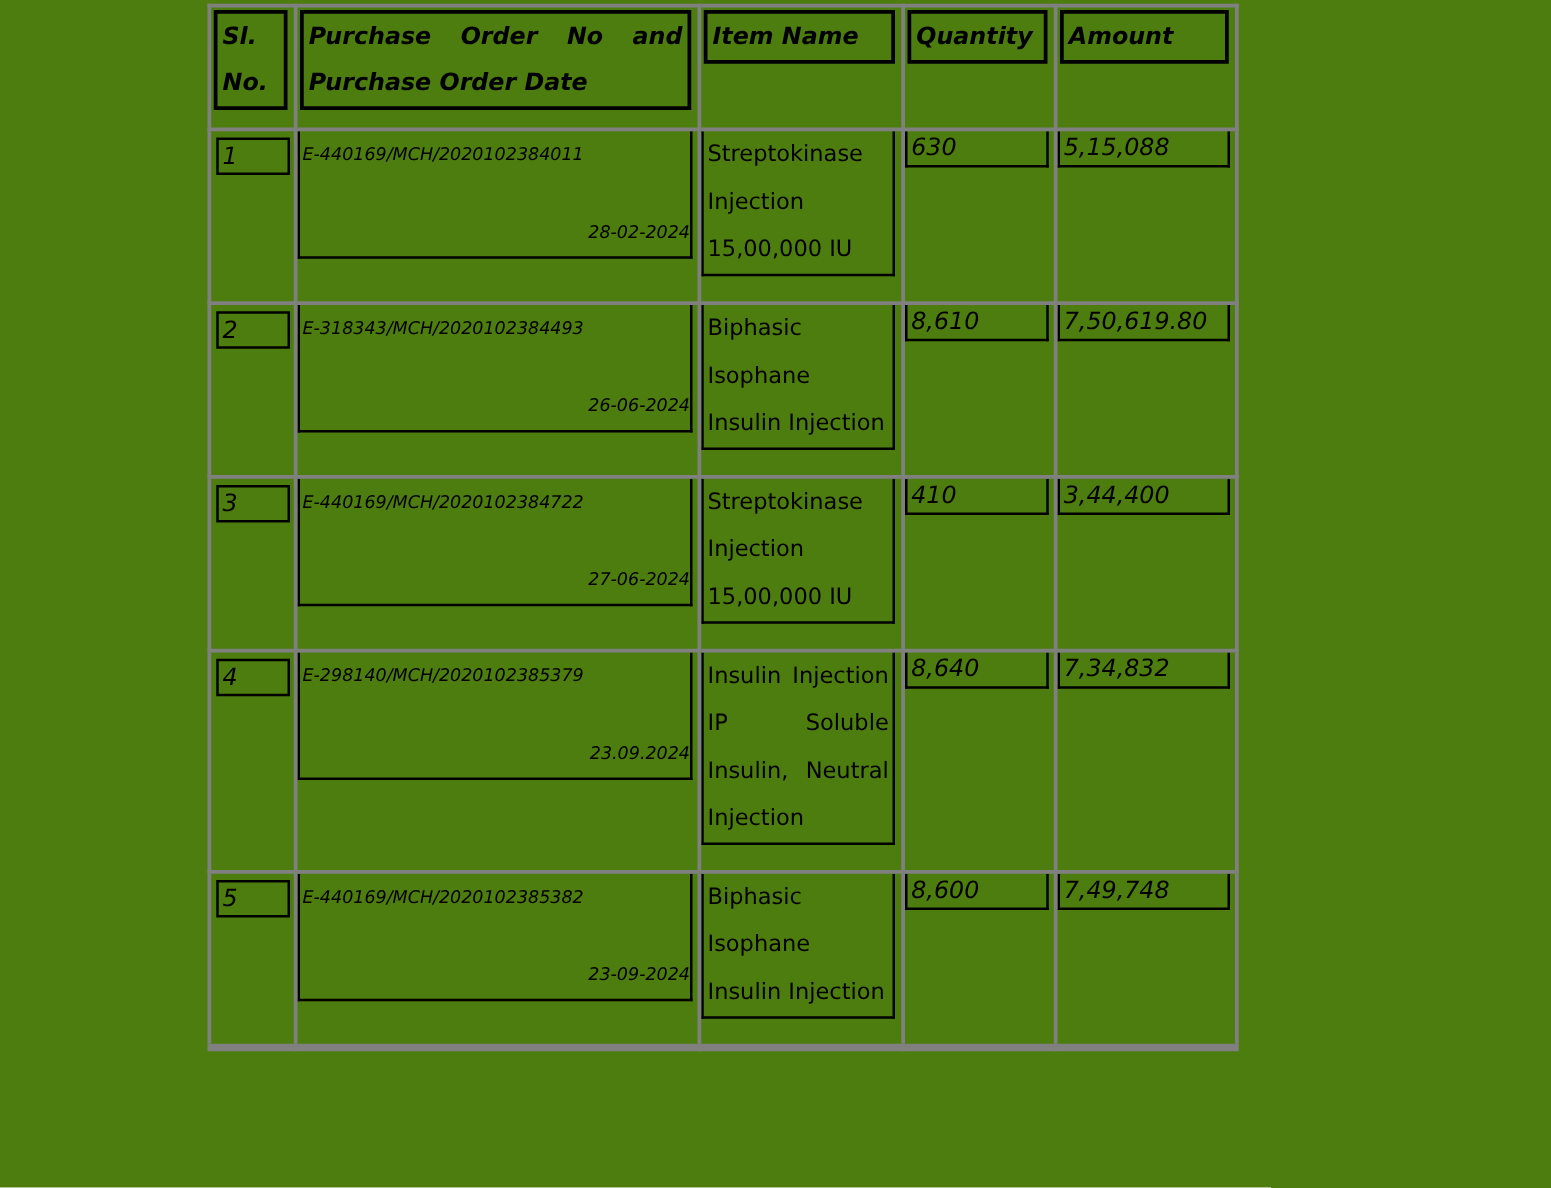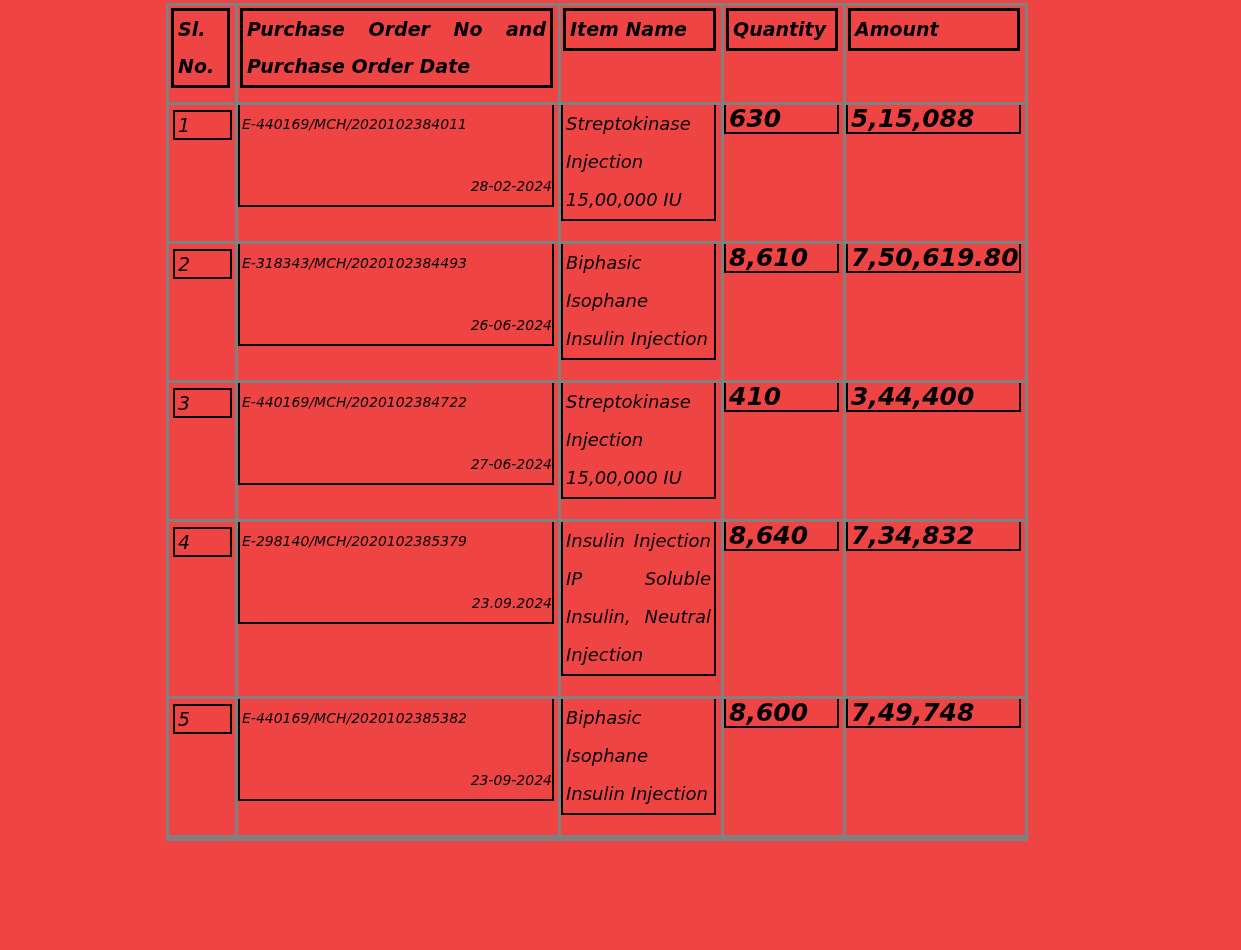--- a/index.html
+++ b/index.html
@@ -8,21 +8,21 @@
     background: #ffffff;
     width: 1241px;
     height: 950px;
     overflow: hidden;
     font-family: "DejaVu Sans", sans-serif;
   }
   .page {
     position: relative;
     width: 1241px;
     height: 950px;
-    background: #ef4444;
+    background: #4d7c0f;
   }
   table.po-table {
     position: absolute;
     left: 166px;
     top: 3px;
     border-collapse: collapse;
     table-layout: fixed;
     border: 3px solid #808080;
     border-bottom-width: 6px;
     color: #000000;
@@ -74,37 +74,35 @@
   }
   .po-no  { line-height: 38px; padding-left: 2px; white-space: nowrap; }
   .po-gap { height: 24px; }
   .po-date { line-height: 38px; text-align: right; }
   .itembox {
     border: 2px solid #000000;
     border-top: none;
     margin-right: 5px;
     margin-bottom: 20px;
     padding: 0 3px;
-    font-style: italic;
     font-size: 18px;
     line-height: 38px;
     text-align: justify;
     text-align-last: left;
   }
   .numbox {
     border: 2px solid #000000;
     border-top: none;
     margin-right: 4px;
     padding-left: 3px;
     font-style: italic;
-    font-size: 25px;
+    font-size: 19px;
     line-height: 27px;
     height: 27px;
     white-space: nowrap;
-    font-weight: bold;
   }
 </style>
 </head>
 <body>
 
 <div class="page">
   <table class="po-table">
     <colgroup>
       <col class="c-sl">
         <col class="c-po">

